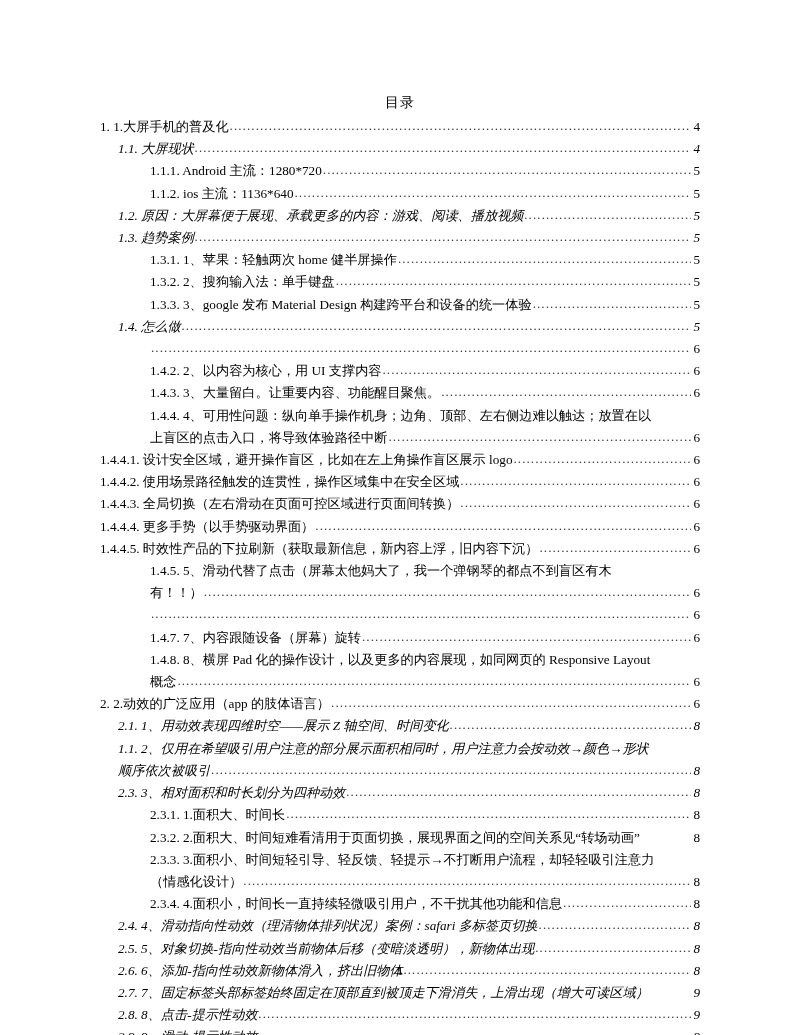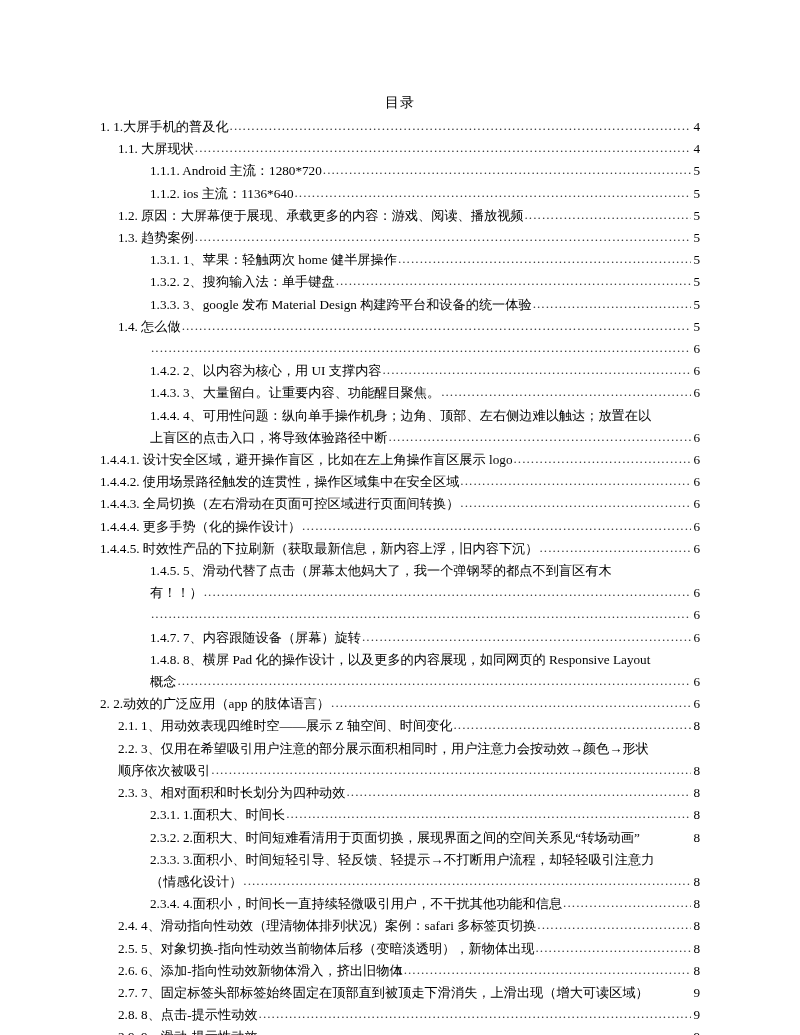--- a/index.html
+++ b/index.html
@@ -45,21 +45,21 @@
     font-size: 13.2px;
     line-height: 22.2px;
     color: #000;
     text-decoration: none;
     position: relative;
     box-sizing: border-box;
     width: 600px;
   }
   
   .lvl0 { padding-left: 0px;  }
-  .lvl1 { padding-left: 18px; }
+  .lvl1 { padding-left: 18px; font-style: italic; }
   .lvl2 { padding-left: 50px; font-family: Liberation Serif, serif; }
 
   .toc-row {
     display: flex;
     align-items: baseline;
     width: 100%;
   }
   .toc-text {
     white-space: nowrap;
     flex: 0 0 auto;
@@ -223,21 +223,21 @@
       </a>
       <a class="toc-entry lvl0" href="#">
         <span class="toc-row">
           <span class="toc-text">1.4.4.3. 全局切换（左右滑动在页面可控区域进行页面间转换）</span>
           <span class="toc-leader"></span>
           <span class="toc-page">6</span>
         </span>
       </a>
       <a class="toc-entry lvl0" href="#">
         <span class="toc-row">
-          <span class="toc-text">1.4.4.4. 更多手势（化的操作设计）</span>
+          <span class="toc-text">1.4.4.4. 更多手势（以手势驱动界面）</span>
           <span class="toc-leader"></span>
           <span class="toc-page">6</span>
         </span>
       </a>
       <a class="toc-entry lvl0" href="#">
         <span class="toc-row">
           <span class="toc-text">1.4.4.5. 时效性产品的下拉刷新（获取最新信息，新内容上浮，旧内容下沉）</span>
           <span class="toc-leader"></span>
           <span class="toc-page">6</span>
         </span>
@@ -279,21 +279,21 @@
         </span>
       </a>
       <a class="toc-entry lvl1" href="#">
         <span class="toc-row">
           <span class="toc-text">2.1. 1、用动效表现四维时空——展示 Z 轴空间、时间变化</span>
           <span class="toc-leader"></span>
           <span class="toc-page">8</span>
         </span>
       </a>
       <a class="toc-entry lvl1" href="#">
-        <span class="toc-wrap-line">2.2. 3、仅用在希望吸引用户注意的部分展示面积相同时，用户注意力会按动效→颜色→形状</span>
+        <span class="toc-wrap-line">1.1. 2、仅用在希望吸引用户注意的部分展示面积相同时，用户注意力会按动效→颜色→形状</span>
         <span class="toc-row">
           <span class="toc-text">顺序依次被吸引</span>
           <span class="toc-leader"></span>
           <span class="toc-page">8</span>
         </span>
       </a>
       <a class="toc-entry lvl1" href="#">
         <span class="toc-row">
           <span class="toc-text">2.3. 3、相对面积和时长划分为四种动效</span>
           <span class="toc-leader"></span>

